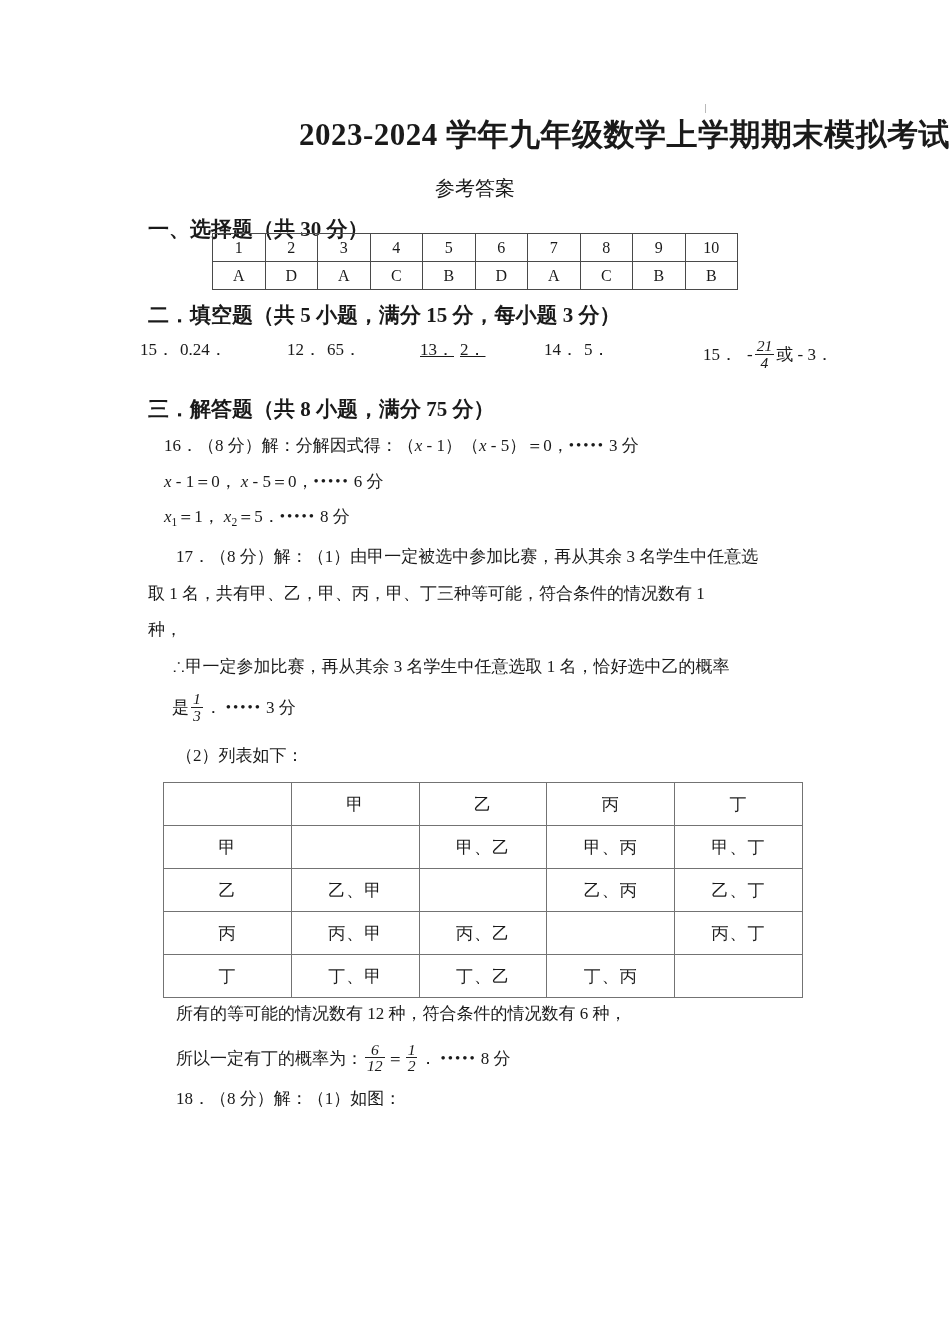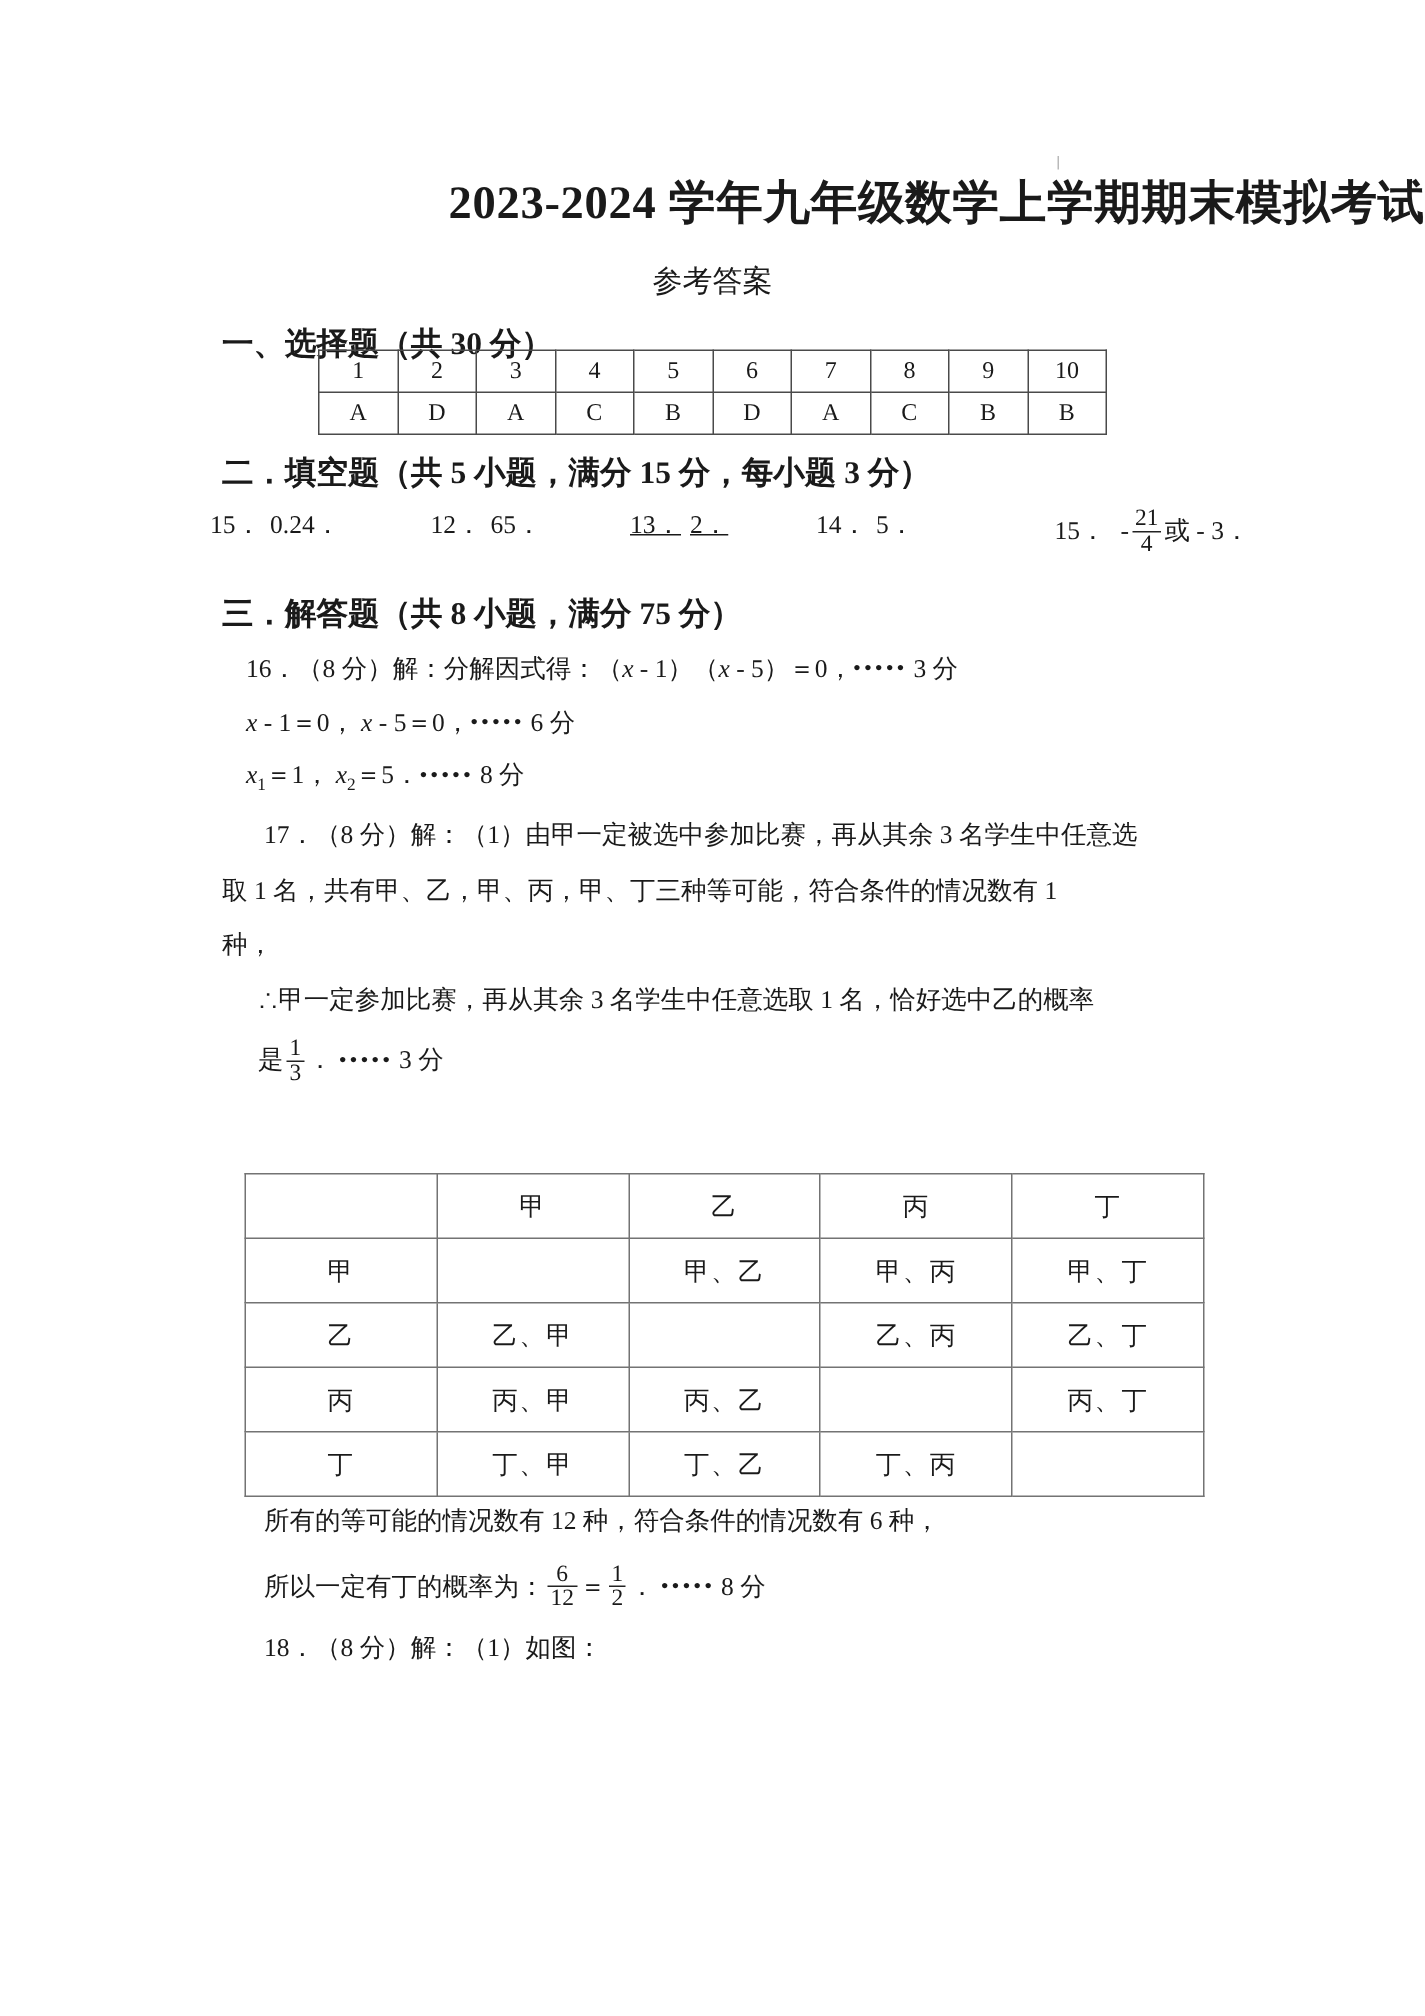--- a/index.html
+++ b/index.html
@@ -73,20 +73,21 @@
   .dots { letter-spacing: 2px; font-size: 15px; vertical-align: 1px; }
 
   
   .frac {
     display: inline-block;
     vertical-align: -0.50em;
     text-align: center;
     font-size: 0.92em;
     line-height: 1.02;
     margin: 0 2px;
+    font-style: italic;
   }
   .frac .num {
     display: block;
     border-bottom: 1.2px solid #222;
     padding: 0 2px;
   }
   .frac .den {
     display: block;
     padding: 0 2px;
   }
@@ -226,20 +227,21 @@
     <div class="body-line indent1">17．（8 分）解：（1）由甲一定被选中参加比赛，再从其余 3 名学生中任意选</div>
     <div class="body-line" style="padding-top:9px; padding-left:8px;">取 1 名，共有甲、乙，甲、丙，甲、丁三种等可能，符合条件的情况数有 1</div>
     <div class="body-line" style="padding-top:9px; padding-left:8px;">种，</div>
     <div class="body-line indent-sub" style="padding-top:9px;">∴甲一定参加比赛，再从其余 3 名学生中任意选取 1 名，恰好选中乙的概率</div>
     <div class="body-line indent-sub" style="padding-top:11px;">
       <span>是</span><span class="frac">
         <span class="num">1</span>
         <span class="den">3</span>
       </span><span>．</span><span class="dots" style="padding-left:4px;">•••••</span><span style="padding-left:4px;">3 分</span>
     </div>
+    <div class="body-line indent1" style="padding-top:18px;">（2）列表如下：</div>
   </div>
 
   <div class="grid-wrap">
     <table class="grid">
       <tbody>
         <tr>
           <td></td>
           <td>甲</td>
           <td>乙</td>
           <td>丙</td>

